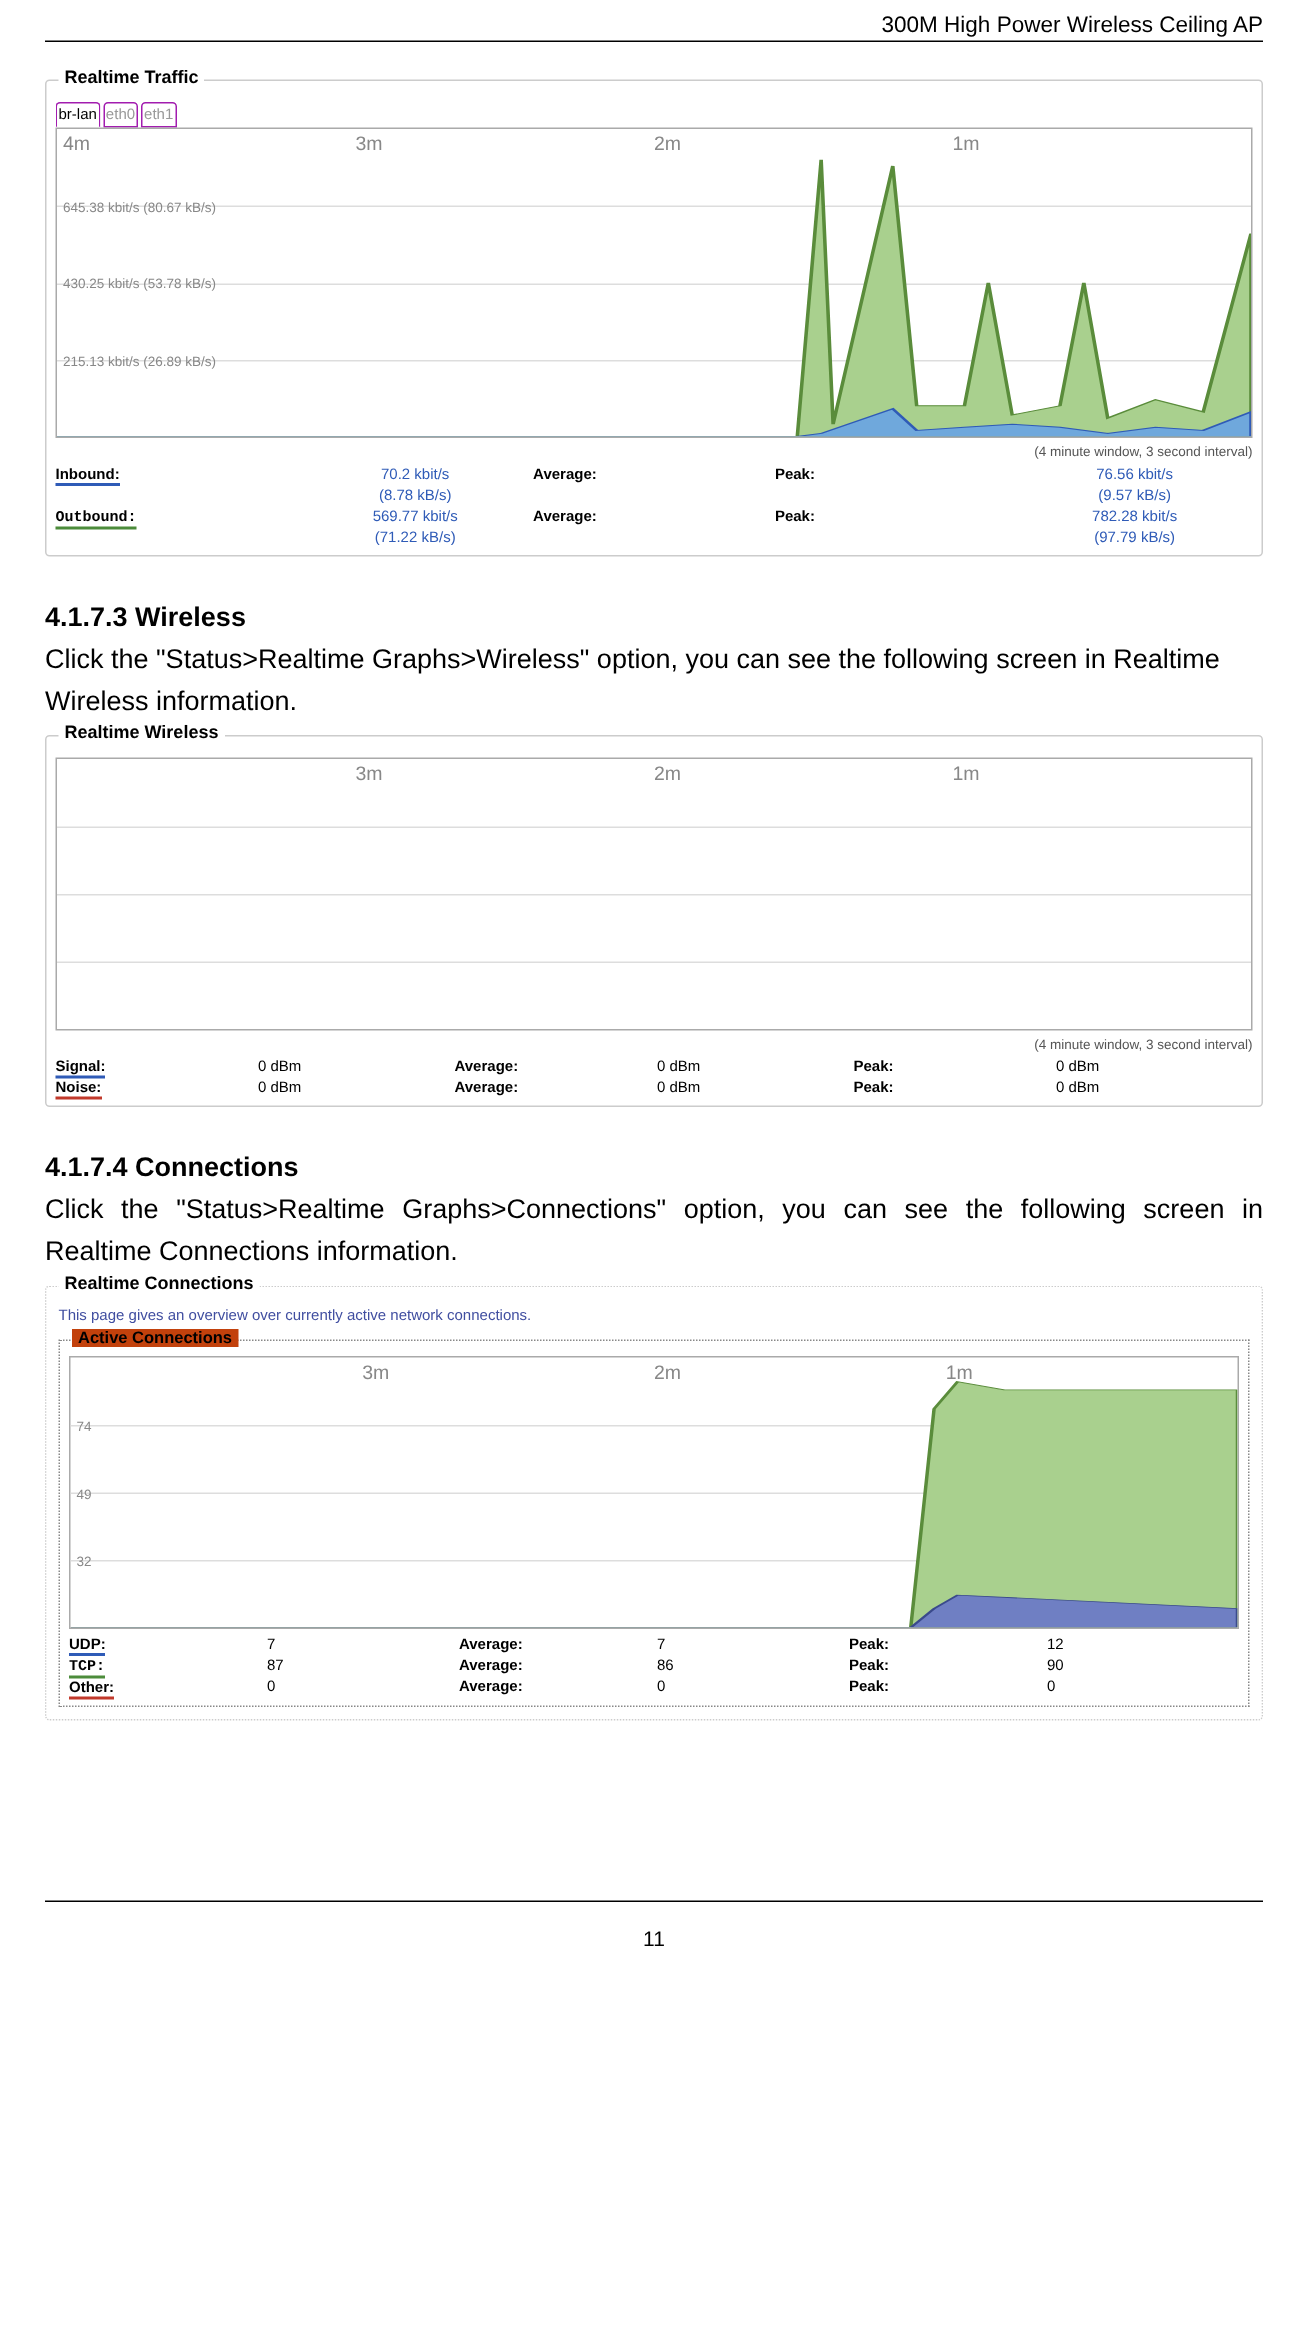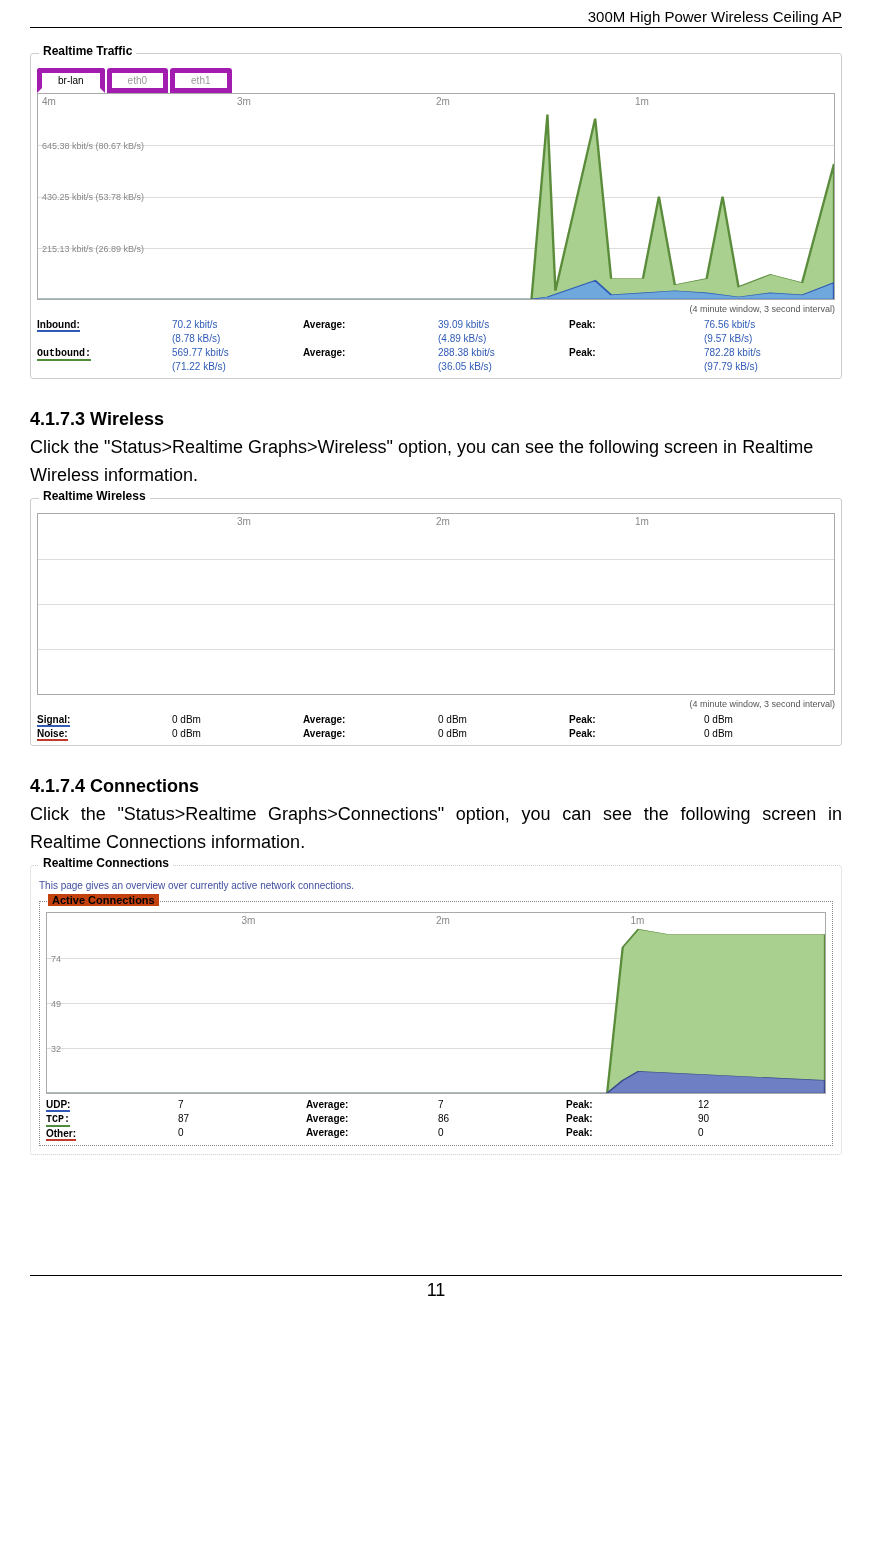--- a/index.html
+++ b/index.html
@@ -36,22 +36,22 @@
     font-size: 10px;
     color: #404ea0;
     padding: 14px 8px 2px;
   }
   .tabs {
     display: flex;
     padding: 14px 6px 0;
     font-size: 10px;
   }
   .tab {
-    border: 5px solid #a21caf;
-    padding: 2px 16px;
+    border: 1px solid #a21caf;
+    padding: 2px 1px;
     margin-right: 2px;
     border-top-left-radius: 3px;
     border-top-right-radius: 3px;
     color: #999;
     cursor: pointer;
   }
   .tab.active {
     color: #000;
     border-bottom-color: #fff;
   }
@@ -65,21 +65,21 @@
   .chart-box-small { height: 180px; }
   .y-label {
     position: absolute;
     left: 4px;
     font-size: 9px;
     color: #888;
   }
   .x-label {
     position: absolute;
     top: 2px;
-    font-size: 10px;
+    font-size: 13px;
     color: #888;
   }
   .hline {
     position: absolute;
     left: 0; right: 0;
     border-top: 1px solid #ddd;
   }
   .footnote {
     text-align: right;
     font-size: 9px;
@@ -92,38 +92,38 @@
   }
   .stats-col {
     flex: 1;
   }
   .stats-col.left { padding-right: 4px; }
   .stat-line { font-size: 10px; line-height: 1.4; }
   .stat-label { font-weight: bold; }
   .u-blue { border-bottom: 2px solid #2f5bb7; }
   .u-green { border-bottom: 2px solid #4c8c3b; font-family: Liberation Mono, monospace; }
   .u-red { border-bottom: 2px solid #c1392b; }
-  .val-blue { color: #2f5bb7; }
+  .val-blue { color: #2f5bb7; text-align: center; }
   .section-heading {
     font-weight: bold;
     font-size: 18px;
     margin-top: 30px;
   }
   .section-text {
     font-size: 18px;
     line-height: 1.55;
     margin-top: 4px;
   }
   .section-text.justify { text-align: justify; }
   .page-footer {
     text-align: center;
     border-top: 1px solid #000;
     margin-top: 120px;
-    padding-top: 4px;
-    font-size: 18px;
+    padding-top: 16px;
+    font-size: 14px;
   }
   svg.chart-svg { position:absolute; inset:0; width:100%; height:100%; }
   .dotted-panel { border-style: dotted; }
   .fieldset-inner {
     border: 1px dotted #888;
     margin: 8px;
     position: relative;
     padding-top: 10px;
   }
   .fieldset-legend {
@@ -176,26 +176,20 @@
     <div class="stats-col">
       <div class="stat-line val-blue">70.2 kbit/s</div>
       <div class="stat-line val-blue">(8.78 kB/s)</div>
       <div class="stat-line val-blue">569.77 kbit/s</div>
       <div class="stat-line val-blue">(71.22 kB/s)</div>
     </div>
     <div class="stats-col left">
       <div class="stat-line stat-label">Average:</div>
       <div class="stat-line">&nbsp;</div>
       <div class="stat-line stat-label">Average:</div>
-    </div>
-    <div class="stats-col">
-      <div class="stat-line val-blue">39.09 kbit/s</div>
-      <div class="stat-line val-blue">(4.89 kB/s)</div>
-      <div class="stat-line val-blue">288.38 kbit/s</div>
-      <div class="stat-line val-blue">(36.05 kB/s)</div>
     </div>
     <div class="stats-col left">
       <div class="stat-line stat-label">Peak:</div>
       <div class="stat-line">&nbsp;</div>
       <div class="stat-line stat-label">Peak:</div>
     </div>
     <div class="stats-col">
       <div class="stat-line val-blue">76.56 kbit/s</div>
       <div class="stat-line val-blue">(9.57 kB/s)</div>
       <div class="stat-line val-blue">782.28 kbit/s</div>

